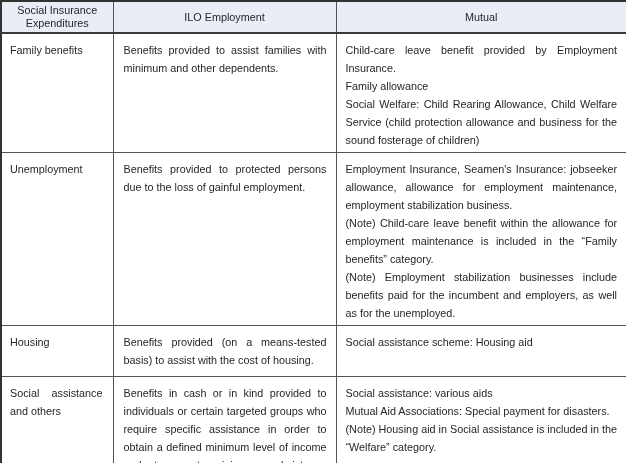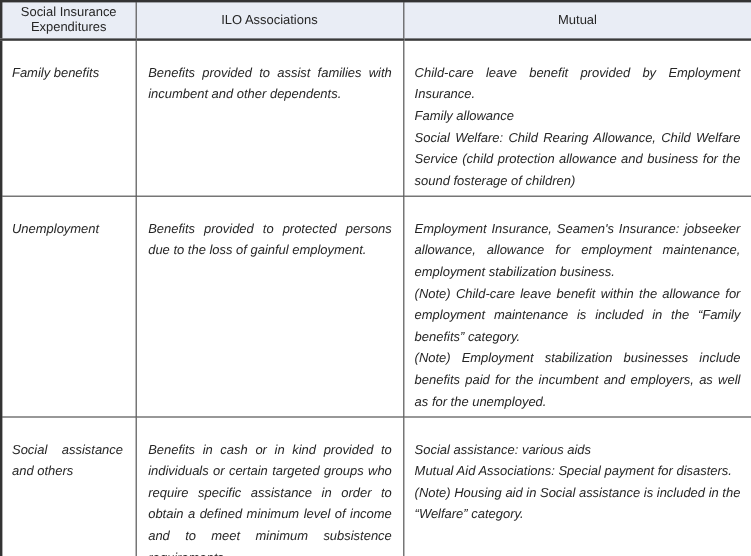--- a/index.html
+++ b/index.html
@@ -24,24 +24,23 @@
     text-align: center;
     vertical-align: middle;
     line-height: 13px;
     padding: 2px 4px;
     border: 1px solid #555555;
     border-bottom: 2px solid #3a3a3a;
   }
   .doc-table td {
     border: 1px solid #555555;
     vertical-align: top;
-    padding: 18px 8px 3px 8px;
+    padding: 7px 8px 3px 8px;
     line-height: 18px;
     overflow: hidden;
-    font-style: italic;
   }
   td.cell-category { text-align: justify; padding-right: 10px; }
   td.cell-ilo      { text-align: justify; padding-left: 10px; padding-right: 9px; }
   td.cell-japan    { text-align: justify; padding-left: 9px;  padding-right: 9px; }
   td.cell-japan p  { margin: 0; }
   tr.row-header { height: 28px; }
   tr.row-1 { height: 114px; }
   tr.row-2 { height: 170px; }
   tr.row-3 { height: 51px; }
   tr.row-4 { height: 100px; }
@@ -51,43 +50,50 @@
 
 <table class="doc-table">
   <colgroup>
     <col style="width:112px">
     <col style="width:223px">
     <col style="width:291px">
   </colgroup>
   <thead>
     <tr class="row-header">
       <th>Social Insurance Expenditures</th>
-      <th>ILO Associations</th>
+      <th>ILO Employment</th>
       <th>Mutual</th>
     </tr>
   </thead>
   <tbody>
     <tr class="row-1">
       <td class="cell-category">Family benefits</td>
-      <td class="cell-ilo">Benefits provided to assist families with incumbent and other dependents.</td>
+      <td class="cell-ilo">Benefits provided to assist families with minimum and other dependents.</td>
       <td class="cell-japan">
         <p>Child-care leave benefit provided by Employment Insurance.</p>
         <p>Family allowance</p>
         <p>Social Welfare: Child Rearing Allowance, Child Welfare Service (child protection allowance and business for the sound fosterage of children)</p>
       </td>
     </tr>
     <tr class="row-2">
       <td class="cell-category">Unemployment</td>
       <td class="cell-ilo">Benefits provided to protected persons due to the loss of gainful employment.</td>
       <td class="cell-japan">
         <p>Employment Insurance, Seamen's Insurance: jobseeker allowance, allowance for employment maintenance, employment stabilization business.</p>
         <p>(Note) Child-care leave benefit within the allowance for employment maintenance is included in the “Family benefits” category.</p>
         <p>(Note) Employment stabilization businesses include benefits paid for the incumbent and employers, as well as for the unemployed.</p>
       </td>
     </tr>
+    <tr class="row-3">
+      <td class="cell-category">Housing</td>
+      <td class="cell-ilo">Benefits provided (on a means-tested basis) to assist with the cost of housing.</td>
+      <td class="cell-japan">
+        <p>Social assistance scheme: Housing aid</p>
+      </td>
+    </tr>
     <tr class="row-4">
       <td class="cell-category">Social assistance and others</td>
       <td class="cell-ilo">Benefits in cash or in kind provided to individuals or certain targeted groups who require specific assistance in order to obtain a defined minimum level of income and to meet minimum subsistence requirements.</td>
       <td class="cell-japan">
         <p>Social assistance: various aids</p>
         <p>Mutual Aid Associations: Special payment for disasters.</p>
         <p>(Note) Housing aid in Social assistance is included in the “Welfare” category.</p>
       </td>
     </tr>
   </tbody>

